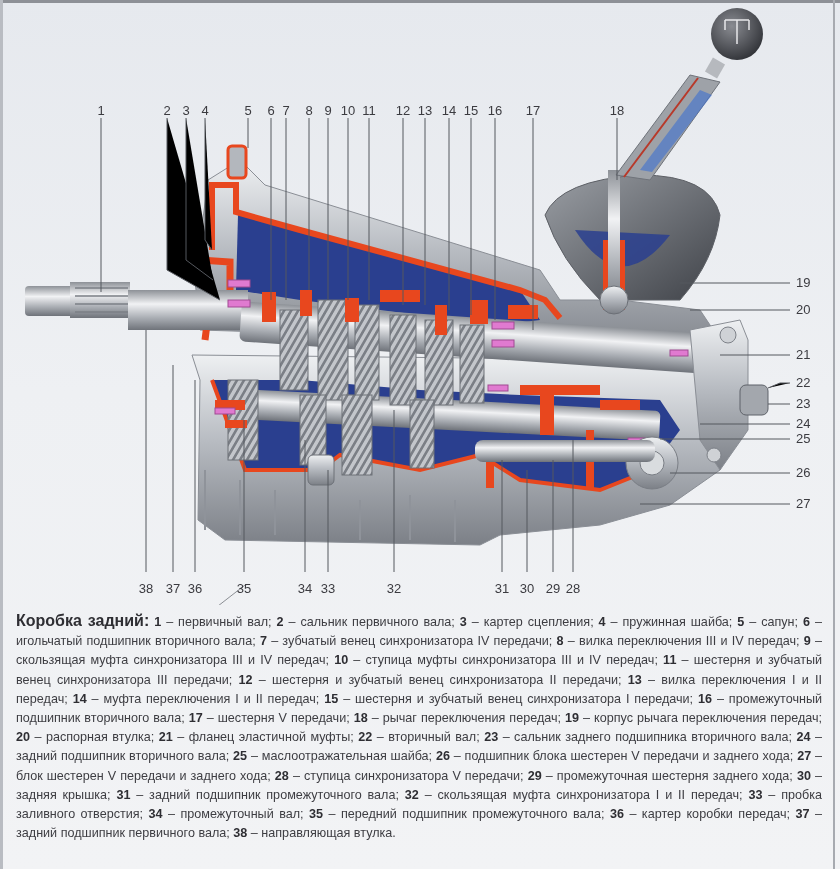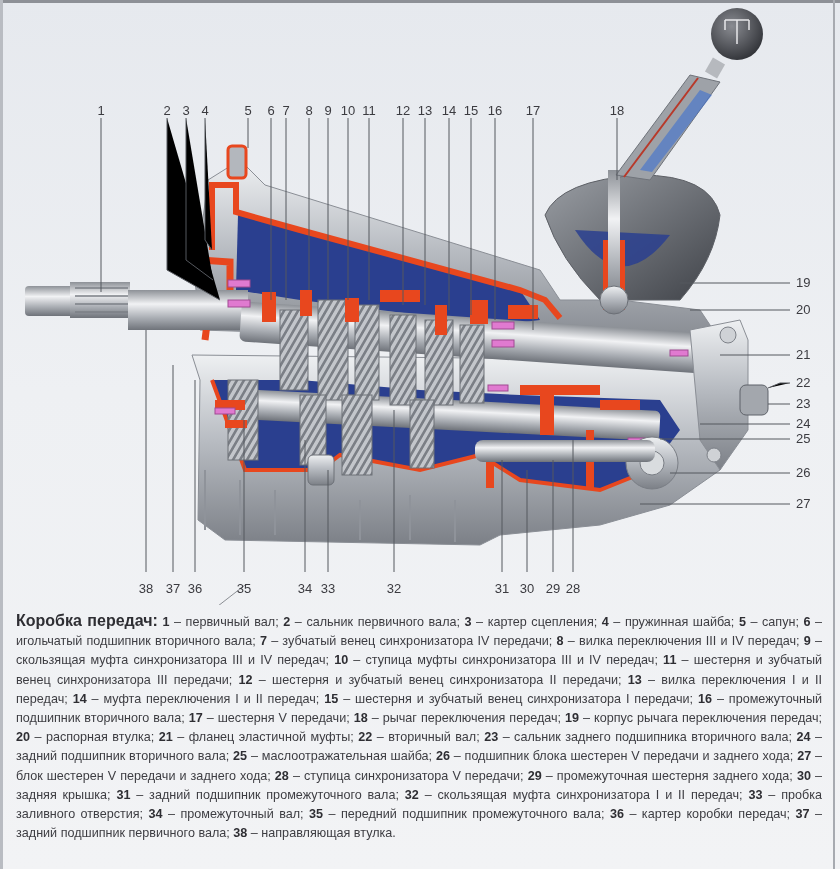--- a/index.html
+++ b/index.html
@@ -256,16 +256,16 @@
         <span class="callout" style="left: 328px; top: 582px;">33</span>
         <span class="callout" style="left: 394px; top: 582px;">32</span>
         <span class="callout" style="left: 502px; top: 582px;">31</span>
         <span class="callout" style="left: 527px; top: 582px;">30</span>
         <span class="callout" style="left: 553px; top: 582px;">29</span>
         <span class="callout" style="left: 573px; top: 582px;">28</span>
       </div>
   </div>
 
   <div class="caption">
-    <span class="title">Коробка передач:</span>
+    <span class="title">Коробка задний:</span>
     <span id="caption-items"> <span class="num">1</span> – <span>первичный вал;</span> <span class="num">2</span> – <span>сальник первичного вала;</span> <span class="num">3</span> – <span>картер сцепления;</span> <span class="num">4</span> – <span>пружинная шайба;</span> <span class="num">5</span> – <span>сапун;</span> <span class="num">6</span> – <span>игольчатый подшипник вторичного вала;</span> <span class="num">7</span> – <span>зубчатый венец синхронизатора IV передачи;</span> <span class="num">8</span> – <span>вилка переключения III и IV передач;</span> <span class="num">9</span> – <span>скользящая муфта синхронизатора III и IV передач;</span> <span class="num">10</span> – <span>ступица муфты синхронизатора III и IV передач;</span> <span class="num">11</span> – <span>шестерня и зубчатый венец синхронизатора III передачи;</span> <span class="num">12</span> – <span>шестерня и зубчатый венец синхронизатора II передачи;</span> <span class="num">13</span> – <span>вилка переключения I и II передач;</span> <span class="num">14</span> – <span>муфта переключения I и II передач;</span> <span class="num">15</span> – <span>шестерня и зубчатый венец синхронизатора I передачи;</span> <span class="num">16</span> – <span>промежуточный подшипник вторичного вала;</span> <span class="num">17</span> – <span>шестерня V передачи;</span> <span class="num">18</span> – <span>рычаг переключения передач;</span> <span class="num">19</span> – <span>корпус рычага переключения передач;</span> <span class="num">20</span> – <span>распорная втулка;</span> <span class="num">21</span> – <span>фланец эластичной муфты;</span> <span class="num">22</span> – <span>вторичный вал;</span> <span class="num">23</span> – <span>сальник заднего подшипника вторичного вала;</span> <span class="num">24</span> – <span>задний подшипник вторичного вала;</span> <span class="num">25</span> – <span>маслоотражательная шайба;</span> <span class="num">26</span> – <span>подшипник блока шестерен V передачи и заднего хода;</span> <span class="num">27</span> – <span>блок шестерен V передачи и заднего хода;</span> <span class="num">28</span> – <span>ступица синхронизатора V передачи;</span> <span class="num">29</span> – <span>промежуточная шестерня заднего хода;</span> <span class="num">30</span> – <span>задняя крышка;</span> <span class="num">31</span> – <span>задний подшипник промежуточного вала;</span> <span class="num">32</span> – <span>скользящая муфта синхронизатора I и II передач;</span> <span class="num">33</span> – <span>пробка заливного отверстия;</span> <span class="num">34</span> – <span>промежуточный вал;</span> <span class="num">35</span> – <span>передний подшипник промежуточного вала;</span> <span class="num">36</span> – <span>картер коробки передач;</span> <span class="num">37</span> – <span>задний подшипник первичного вала;</span> <span class="num">38</span> – <span>направляющая втулка.</span></span>
   </div>
 </div>
 
 </body></html>

